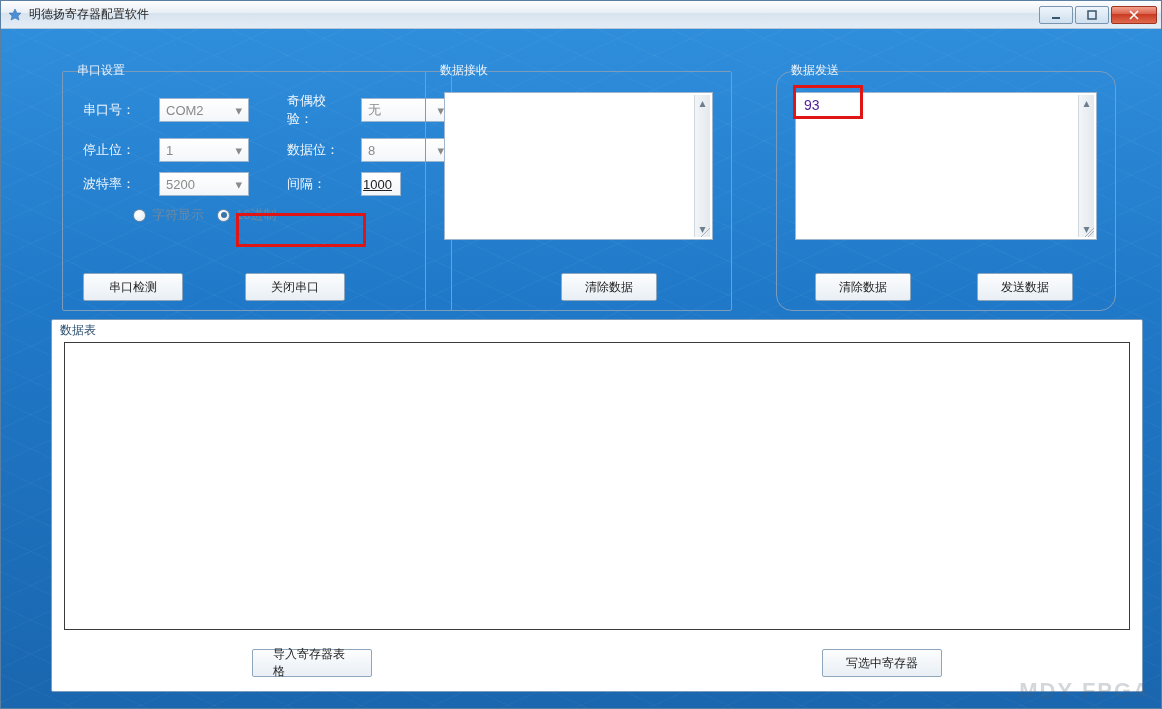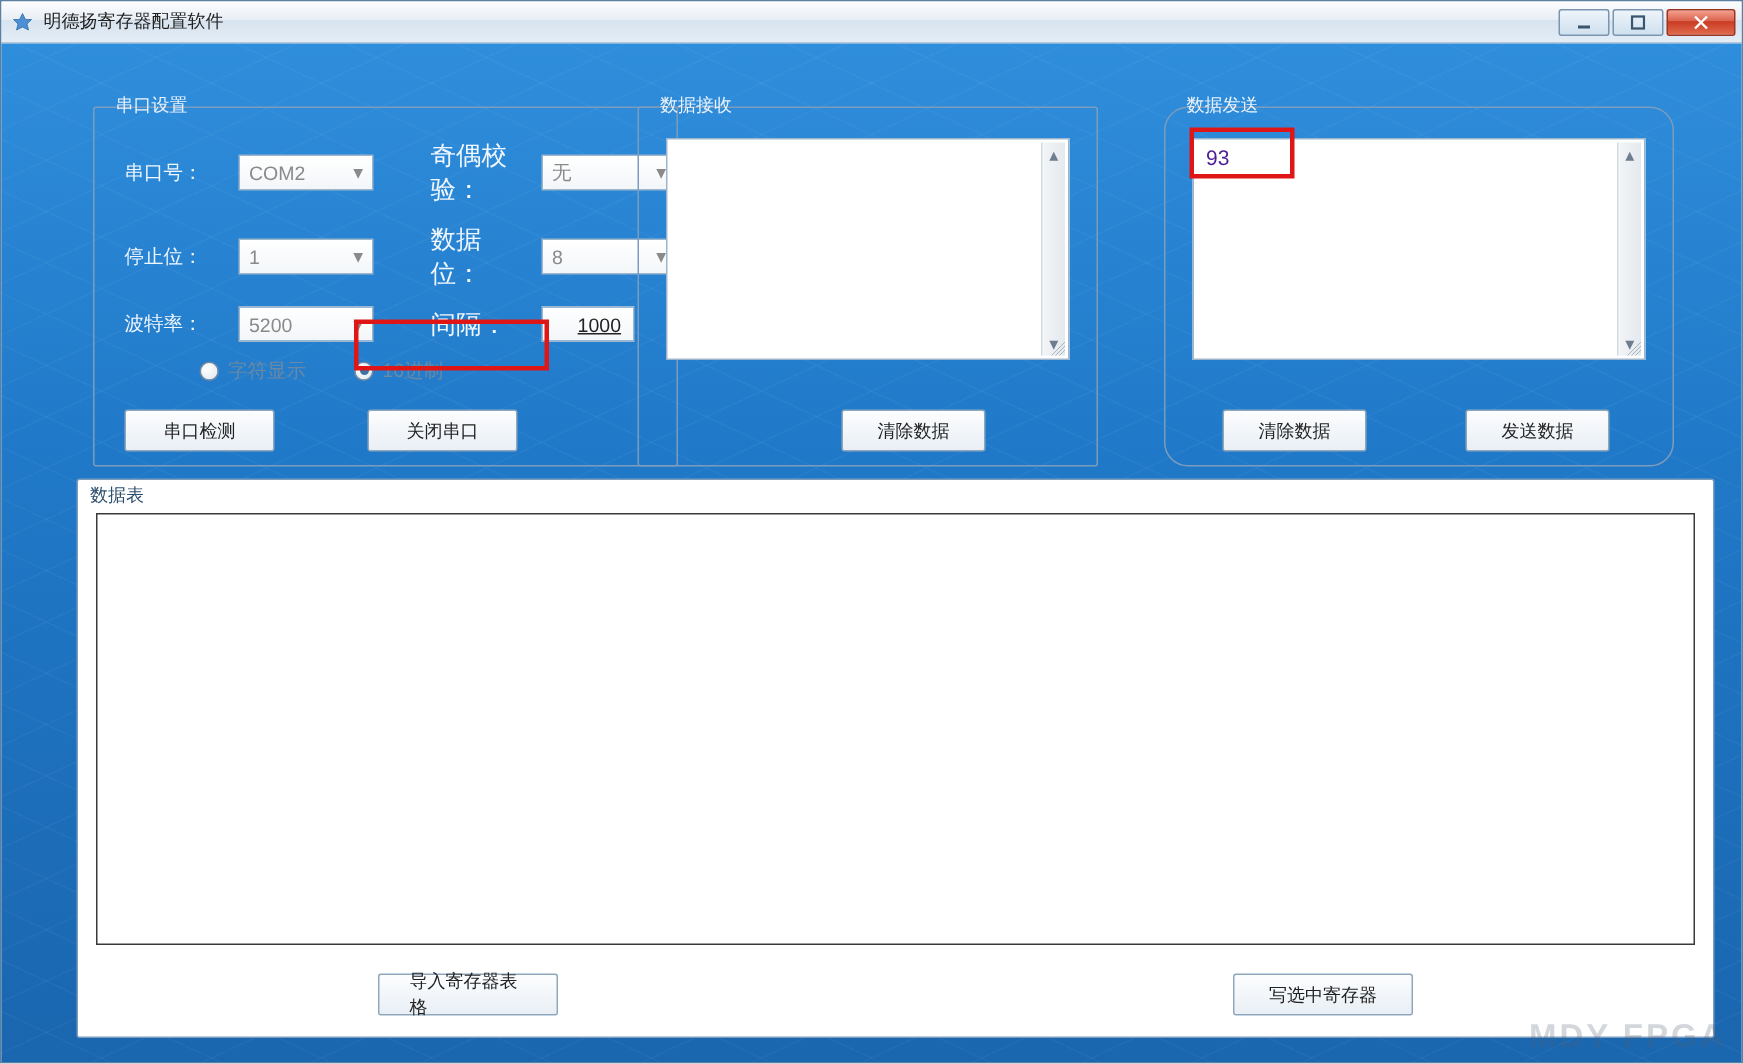--- a/index.html
+++ b/index.html
@@ -26,28 +26,28 @@
   .fieldset { position: absolute; border: 1px solid #7c9cbd; border-radius: 2px; }
   .fieldset-title { position:absolute; top:-10px; left:10px; padding:0 4px; color:#eaf3ff; background: transparent; font-size:12px; }
   
   
   #grp-serial { left: 40px; top: 42px; width: 390px; height: 240px; margin-left: 21px; }
   .label { width: 58px; color:#f0f7ff; font-size:13px; text-align:left;}
   .combo, .inputnum { height: 24px; border: 1px solid #9db6cd; background: linear-gradient(#fff,#f3f6f9); color:#555; display:flex; align-items:center; padding: 0 6px; position:relative; font-size:13px; }
   .combo { width: 90px; }
   .combo .caret { position:absolute; right:6px; top:50%; transform:translateY(-50%); }
   .combo.disabled, .inputnum.disabled { color:#8a8a8a; }
-  .inputnum { width: 62px; justify-content:flex-end; padding-right:8px; color:#222;text-decoration:underline;}
+  .inputnum { width: 40px; justify-content:flex-end; padding-right:8px; color:#222;text-decoration:underline;}
   .serial-grid { position:absolute; left:20px; top:20px; right:20px; }
   .serial-grid .rowset { display:grid; grid-template-columns: 60px 100px 70px 100px 30px; align-items:center; gap: 16px; margin-bottom: 10px;}
   .serial-grid .rowset .combo { width: 90px;}
-  .serial-grid .label2 { color:#f0f7ff; font-size:17px; padding-left: 12px;}
+  .serial-grid .label2 { color:#f0f7ff; font-size:13px; padding-left: 12px;}
   .unit { color:#f0f7ff; font-size:13px; padding-left:6px; }
   
-  .radio-row { margin-top: 10px; display:flex; gap: 32px; padding-left: 50px; align-items:flex-start;}
+  .radio-row { margin-top: 10px; display:flex; gap: 13px; padding-left: 50px; align-items:flex-start;}
   .radio-item { display:flex; align-items:center; gap:6px; color:#295a85; font-size:13px;}
   .radio-circle { width:13px; height:13px; border-radius:50%; border:1px solid #6f8aa5; background:radial-gradient(circle at 35% 35%, #fff, #dfe7ee); display:flex; align-items:center; justify-content:center;}
   .radio-circle.sel::after { content:""; width:6px; height:6px; border-radius:50%; background:#3b73a8;}
   .radio-item.dim span.txt { color:#6b89a2;}
   
   .hex-redbox { position:absolute; left:235px; top:184px; width:130px; height:34px; border:3px solid #e01616; pointer-events:none;}
   
   .btn { height: 28px; border:1px solid #8fa7bd; background:linear-gradient(#fcfdfe,#e9eff5); color:#222; font-size:12px; display:inline-flex; align-items:center; justify-content:center; cursor:default; padding: 0 20px; border-radius:2px;}
   
   

